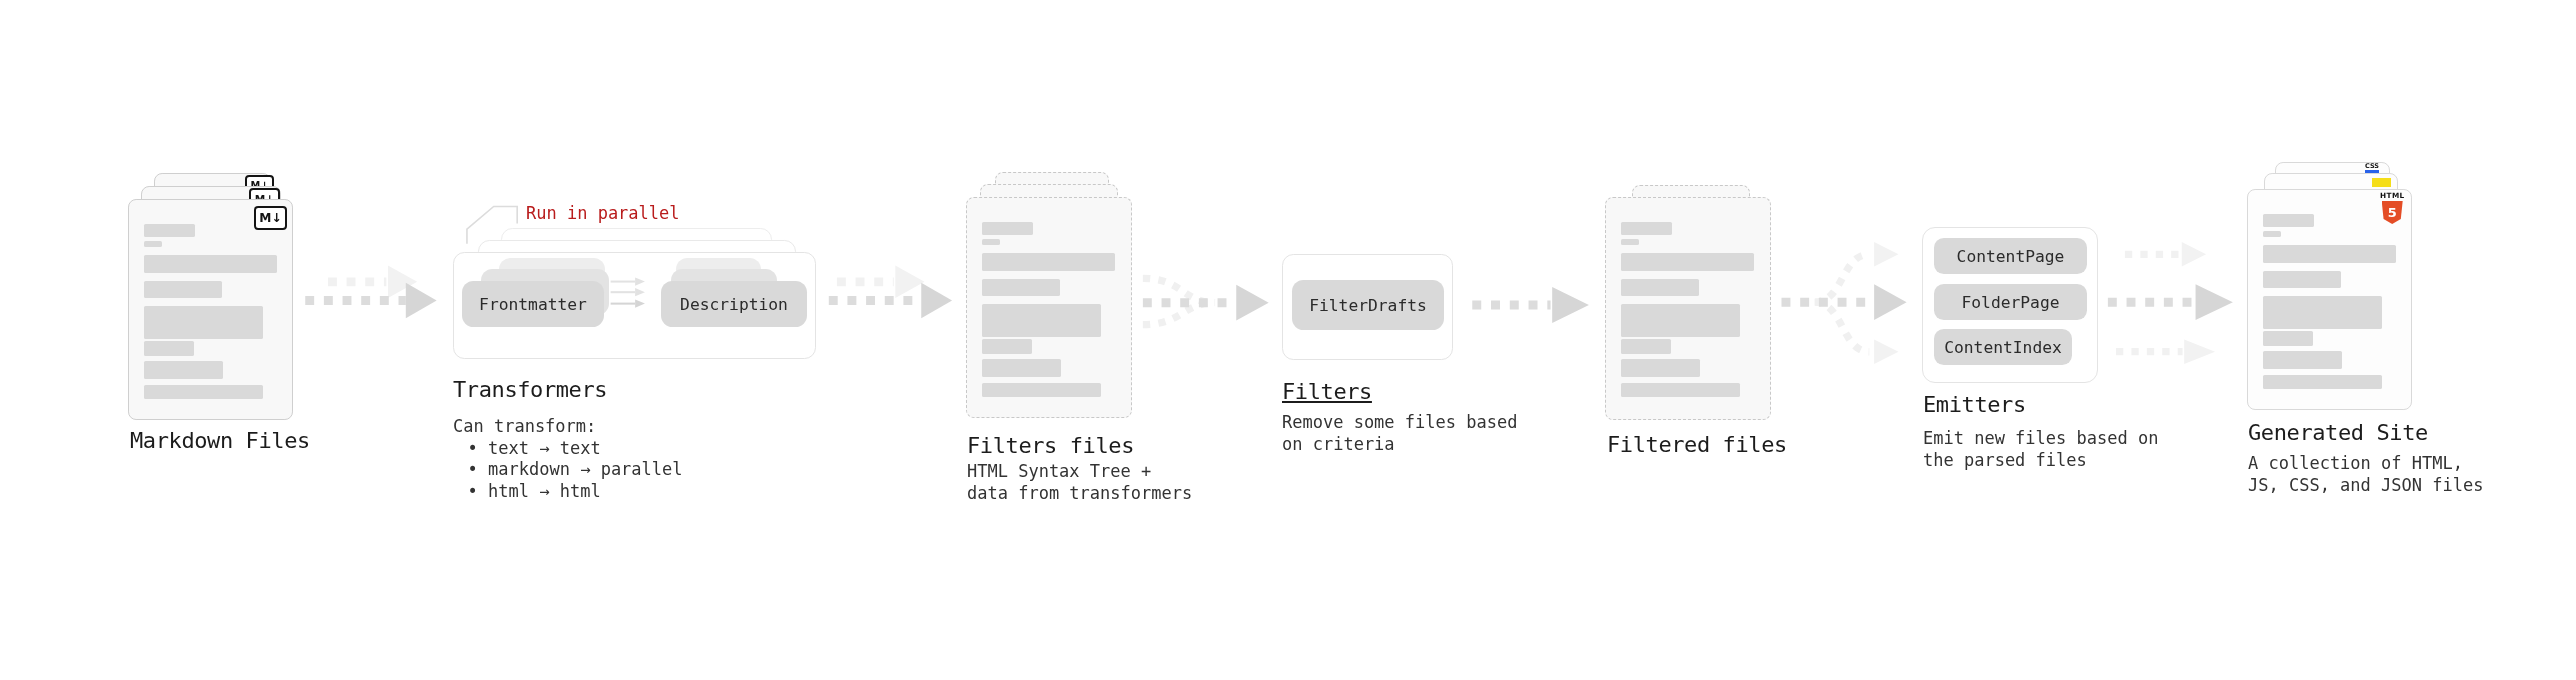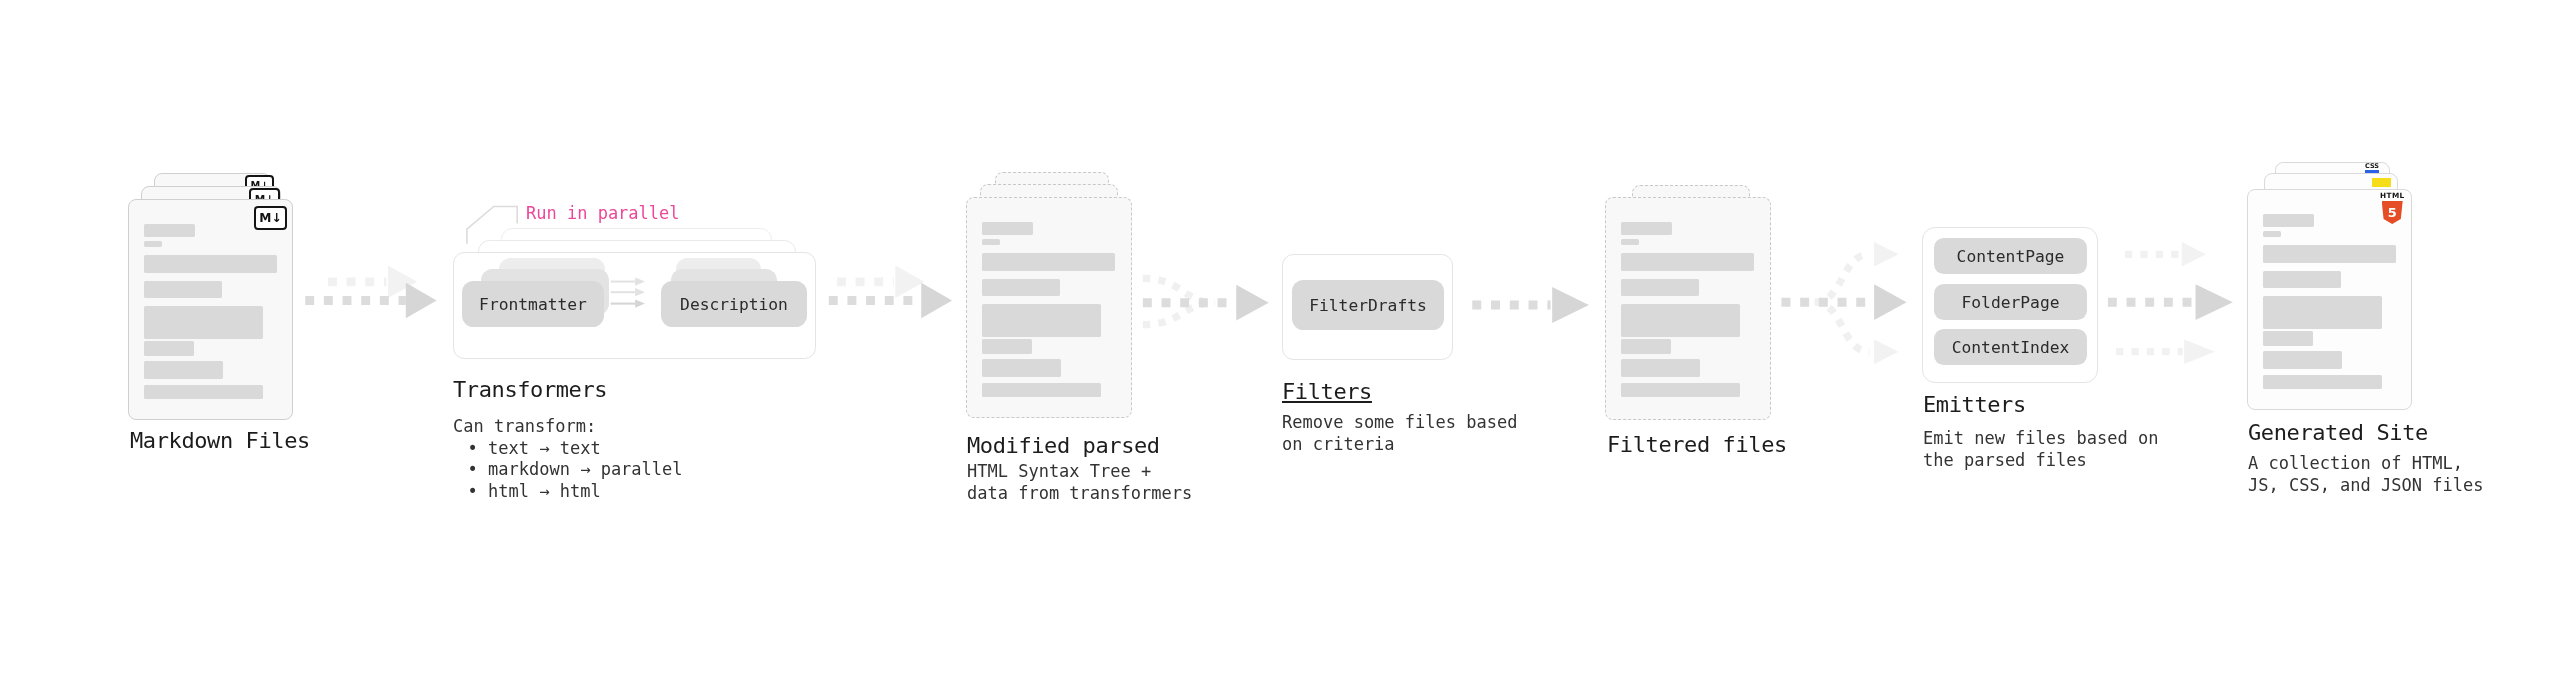--- a/index.html
+++ b/index.html
@@ -19,21 +19,21 @@
   
   .panel{position:absolute;background:#ffffff;border:1.6px solid #e4e4e4;border-radius:11.4px;box-sizing:border-box;}
   .pill{position:absolute;background:#d9d9d9;border-radius:11.4px;display:flex;align-items:center;
         justify-content:center;font-size:16.3px;color:#2b2b2b;white-space:nowrap;}
   .pill.ghost1{background:#e3e3e3;}
   .pill.ghost2{background:#ededed;}
   
   .md-badge{position:absolute;background:#ffffff;border:2px solid #141414;border-radius:4.1px;
             color:#141414;font-weight:bold;display:flex;align-items:center;justify-content:center;
             font-family:"DejaVu Sans","Liberation Sans",sans-serif;}
-  .annotation{position:absolute;font-size:17px;color:#ec4899;white-space:nowrap;}
+  .annotation{position:absolute;font-size:17px;color:#b91c1c;white-space:nowrap;}
   .css-badge{position:absolute;text-align:center;font-family:"DejaVu Sans","Liberation Sans",sans-serif;}
   .css-badge .css-word{font-size:6.5px;font-weight:bold;color:#111;line-height:6.5px;}
   .css-bar{width:14px;height:2.4px;margin:0.8px auto 0;background:#2962e9;}
   .js-badge{position:absolute;width:18.7px;height:9px;background:#f5de19;}
   .html5-badge{position:absolute;width:24.4px;text-align:center;font-family:"DejaVu Sans","Liberation Sans",sans-serif;}
   .html5-word{font-size:7.3px;font-weight:bold;color:#111;letter-spacing:0.4px;line-height:8.1px;}
   .html5-shield{width:21px;height:23px;margin:0.8px auto 0;background:#e44d26;
                 clip-path:polygon(0 0,100% 0,91% 79%,50% 100%,9% 79%);
                 display:flex;align-items:center;justify-content:center;}
   .html5-shield span{color:#ffffff;font-size:13px;font-weight:bold;line-height:13px;}
@@ -116,21 +116,21 @@
   <div class="file-card dashed skeleton" style="left:966px;top:197px;width:166px;z-index:3;">
       <div class="skel" style="top: 24.4px; height: 13px; width: 51px;"></div>
       <div class="skel" style="top: 41px; height: 5.7px; width: 18.7px;"></div>
       <div class="skel" style="top: 55px; height: 18px; width: 133px;"></div>
       <div class="skel" style="top: 81px; height: 17px; width: 78px;"></div>
       <div class="skel" style="top: 106px; height: 32.5px; width: 119px;"></div>
       <div class="skel" style="top: 141px; height: 14.6px; width: 50px;"></div>
       <div class="skel" style="top: 161px; height: 18px; width: 79px;"></div>
       <div class="skel" style="top: 185px; height: 14px; width: 119px;"></div>
     </div>
-  <div class="h1" style="left:967px;top:433px;">Modified parsed</div>
+  <div class="h1" style="left:967px;top:433px;">Filters files</div>
   <div class="body-text" style="left:967px;top:461px;">
     <div>HTML Syntax Tree +</div>
     <div>data from transformers</div>
   </div>
 </div>
 
 <svg class="abs" style="left:1138px;top:258px;" width="138" height="91" viewBox="0 0 170 112">
   <path d="M 6 25 C 55 25, 55 55, 95 55" stroke="#f0f0f0" stroke-width="9" stroke-dasharray="9 10" fill="none"></path>
   <path d="M 6 82 C 55 82, 55 55, 95 55" stroke="#f0f0f0" stroke-width="9" stroke-dasharray="9 10" fill="none"></path>
   <line x1="6" y1="55" x2="118" y2="55" stroke="#dcdcdc" stroke-width="11" stroke-dasharray="11 12"></line>
@@ -173,21 +173,21 @@
   <path d="M 45 79 C 80 79, 78 140, 112 140" stroke="#f0f0f0" stroke-width="9" stroke-dasharray="9 10" fill="none"></path>
   <polygon points="118,125 118,155 148,140" fill="#f2f2f2"></polygon>
   <line x1="4" y1="79" x2="112" y2="79" stroke="#dcdcdc" stroke-width="11" stroke-dasharray="11 12"></line>
   <polygon points="118,57 118,101 158,79" fill="#d6d6d6"></polygon>
 </svg>
 
 <div class="abs" style="z-index:1;">
   <div class="panel" style="left:1922px;top:227px;width:176px;height:156px;border-radius:13px;"></div>
   <div class="pill" style="left:1934px;top:238px;width:153px;height:36px;border-radius:9.8px;">ContentPage</div>
   <div class="pill" style="left:1934px;top:284px;width:153px;height:36px;border-radius:9.8px;">FolderPage</div>
-  <div class="pill" style="left:1934px;top:329px;width:153px;height:36px;border-radius:9.8px;">ContentIndex</div>
+  <div class="pill" style="left:1934px;top:329px;width:138px;height:36px;border-radius:9.8px;">ContentIndex</div>
   <div class="h1" style="left:1923px;top:392px;">Emitters</div>
   <div class="body-text" style="left:1923px;top:428px;">
     <div>Emit new files based on</div>
     <div>the parsed files</div>
   </div>
 </div>
 
 <svg class="abs" style="left:2103px;top:238px;" width="138" height="130" viewBox="0 0 170 160">
   <line x1="27" y1="20" x2="95" y2="20" stroke="#f1f1f1" stroke-width="9" stroke-dasharray="9 10"></line>
   <polygon points="97,5 97,35 127,20" fill="#f2f2f2"></polygon>

